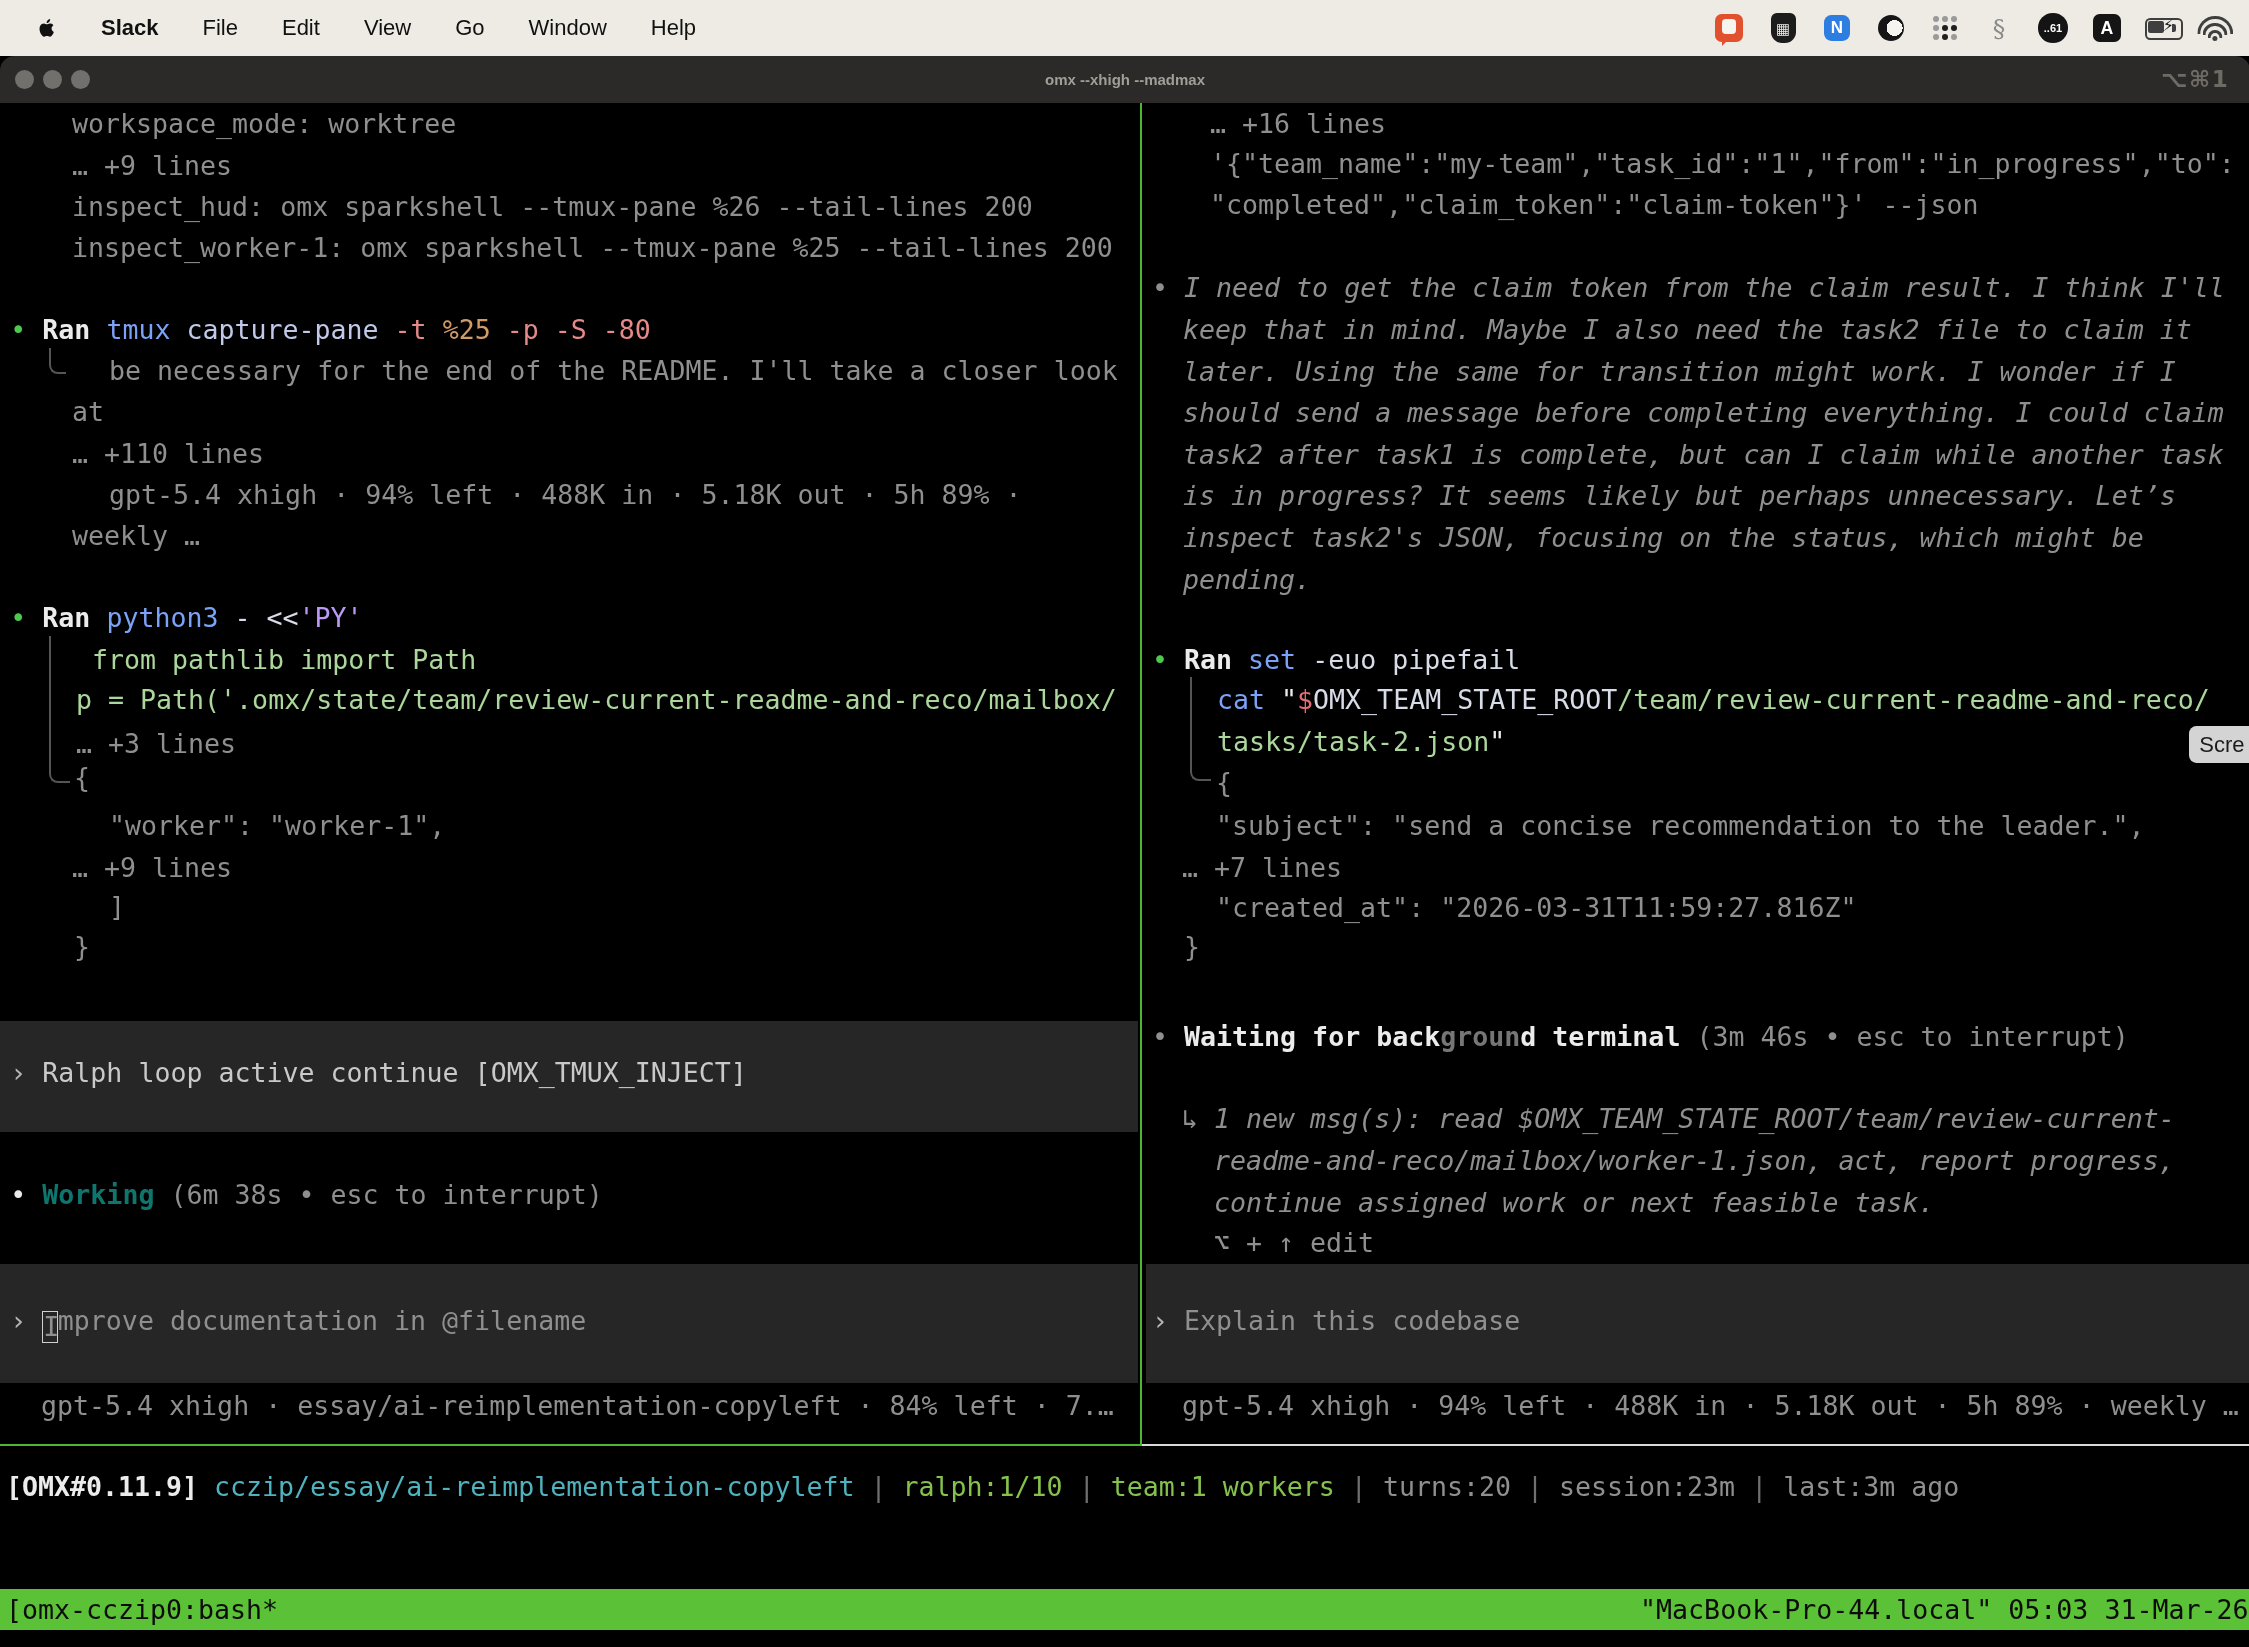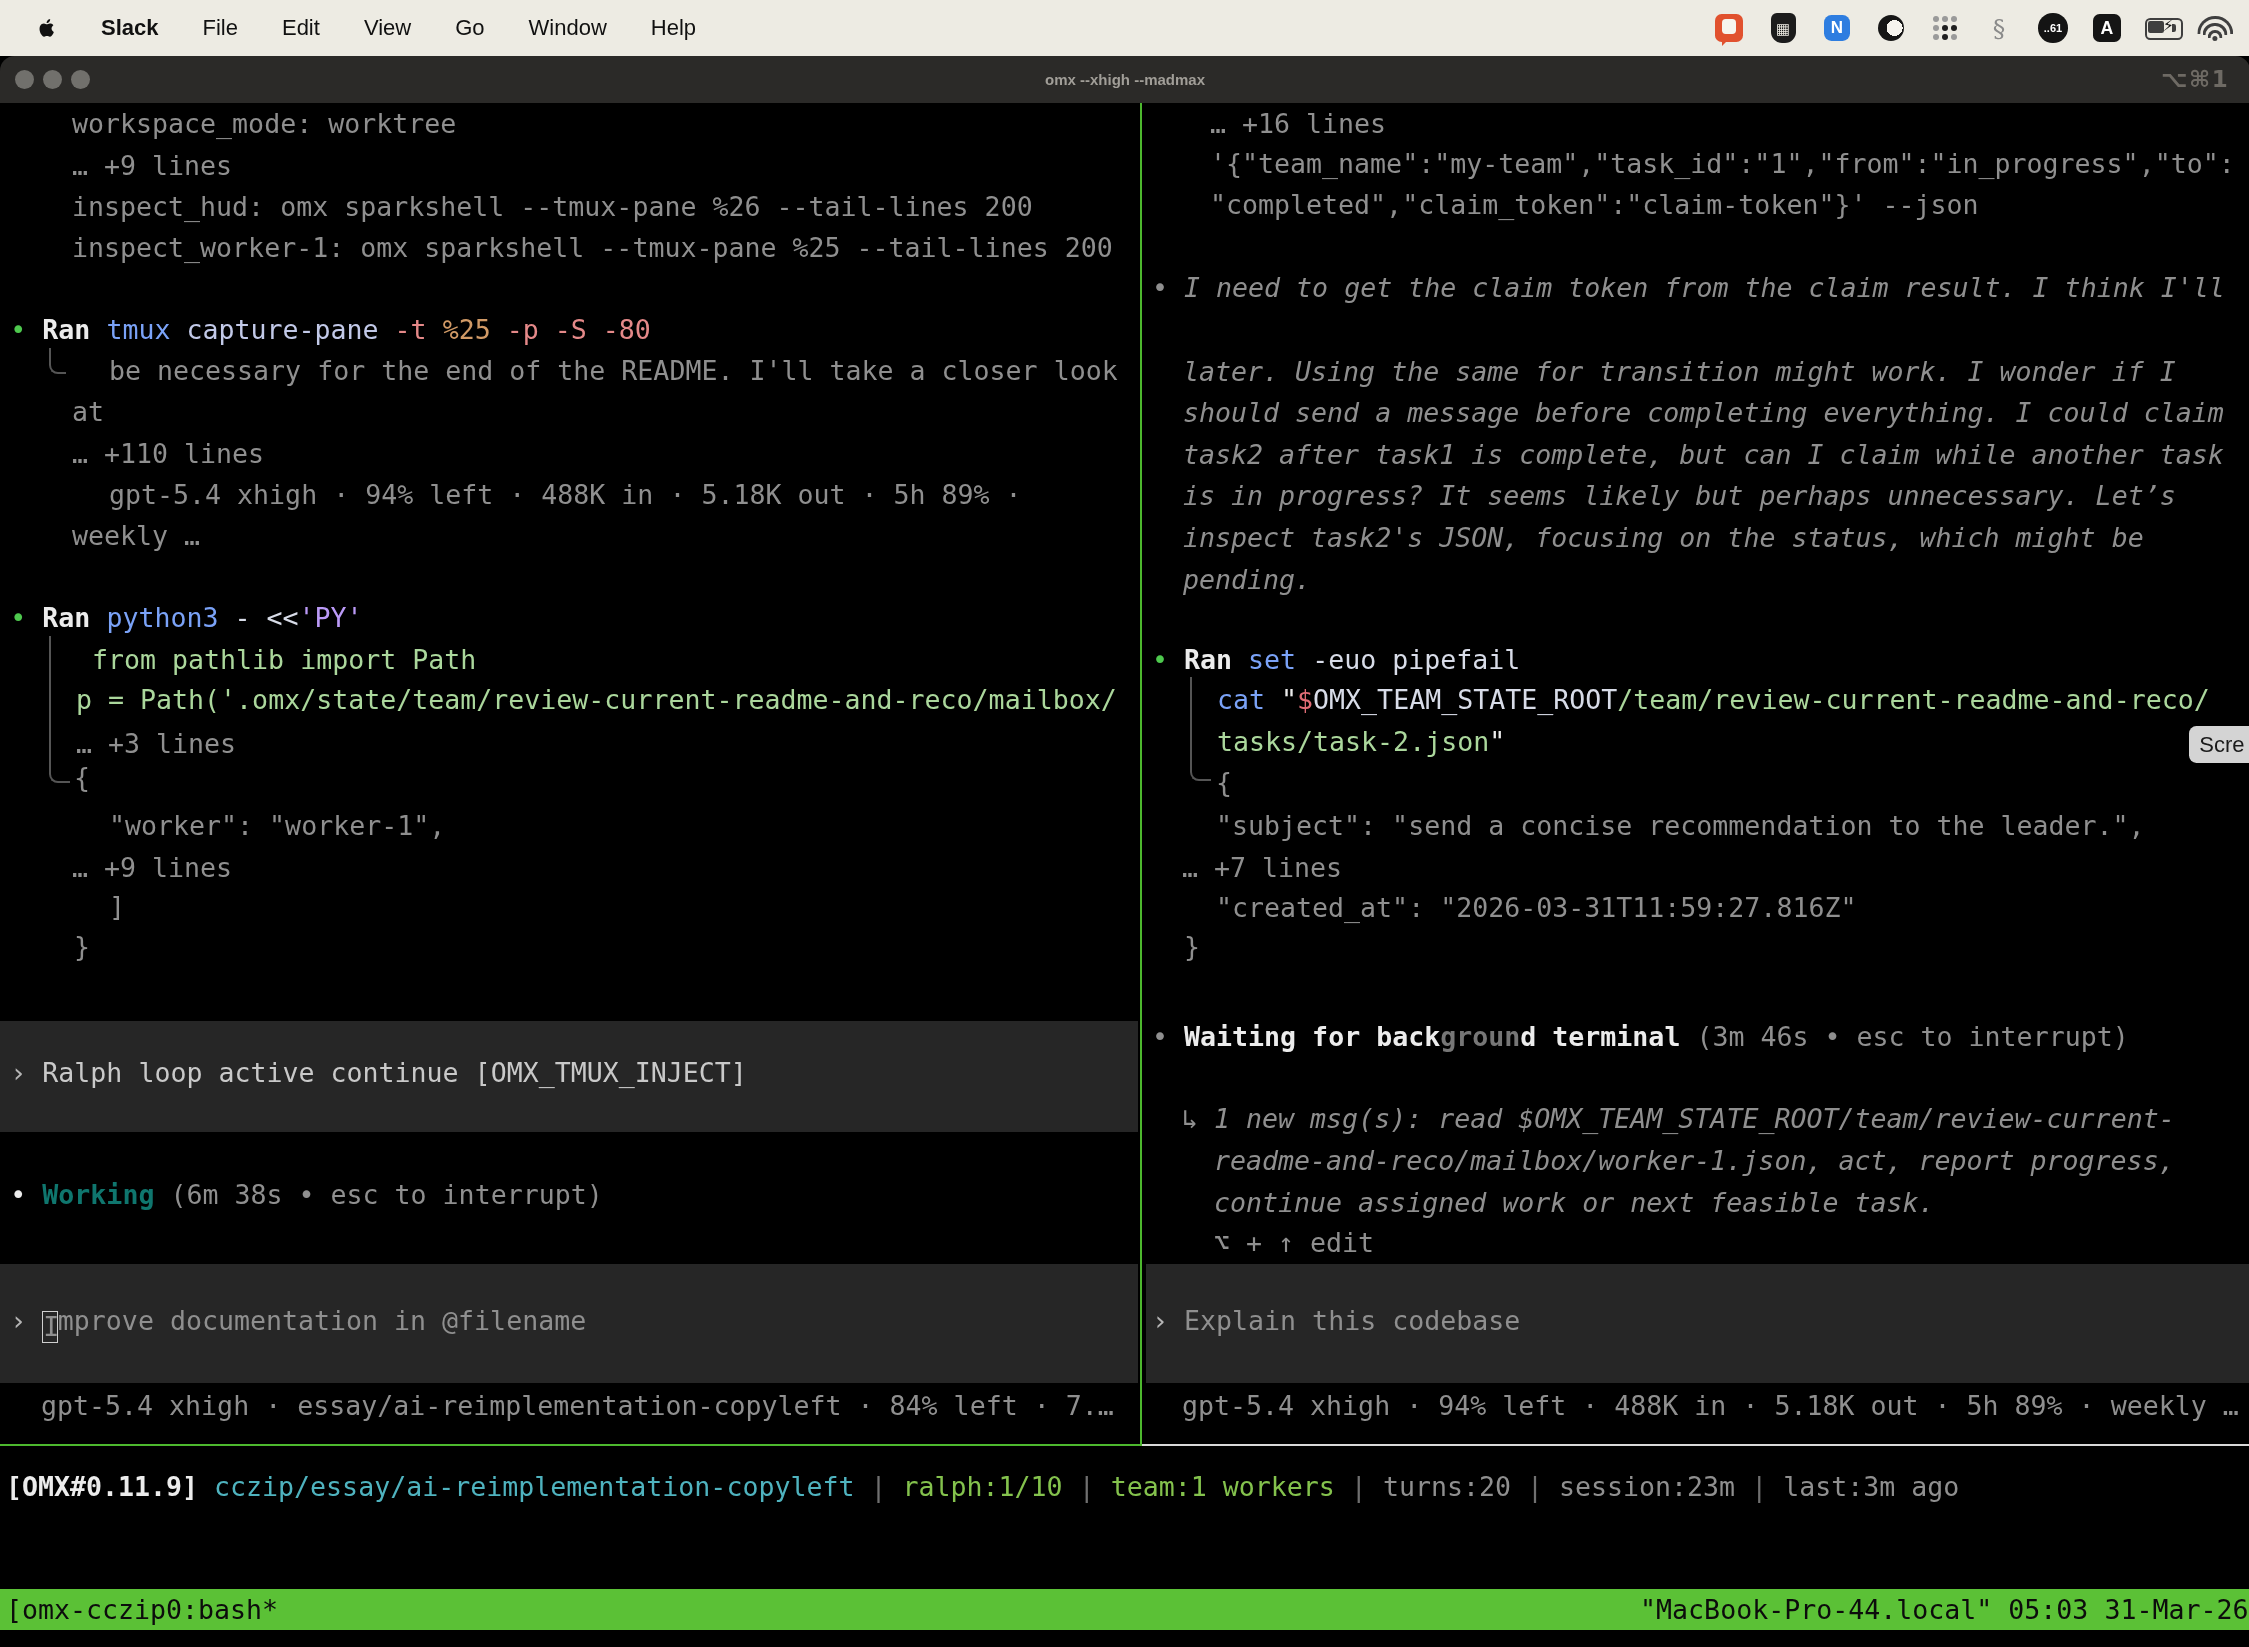--- a/index.html
+++ b/index.html
@@ -188,20 +188,21 @@
       <div class="tline" style="top: 1052px; left: 10.3px;"><span style="color: rgb(181, 181, 181);">› </span><span style="color: rgb(201, 201, 201);">Ralph loop active continue [OMX_TMUX_INJECT]</span></div>
       <div class="tline" style="top: 1174px; left: 10.3px;"><span style="color: rgb(236, 236, 236);">• </span><span style="color: #0f766e; font-weight: bold;">Working </span><span style="color: rgb(143, 143, 143);">(6m 38s • esc to interrupt)</span></div>
       <div class="tline" style="top: 1300px; left: 10.3px;"><span style="color: rgb(181, 181, 181);">› </span><span class="cursor" style="color: rgb(143, 143, 143);">I</span><span style="color: rgb(143, 143, 143);">mprove documentation in @filename</span></div>
       <div class="tline" style="top: 1385px; left: 41px;"><span style="color: rgb(143, 143, 143);">gpt-5.4 xhigh · essay/ai-reimplementation-copyleft · 84% left · 7.…</span></div>
       <div class="band" style="left: 1146px; top: 1264px; width: 1104px; height: 119px; background: rgb(38, 38, 38);"></div>
       <div class="corner" style="left: 1190px; top: 677px; width: 19px; height: 102px;"></div>
       <div class="tline" style="top: 103px; left: 1210px;"><span style="color: rgb(143, 143, 143);">… +16 lines</span></div>
       <div class="tline" style="top: 143px; left: 1210px;"><span style="color: rgb(143, 143, 143);">'{"team_name":"my-team","task_id":"1","from":"in_progress","to":</span></div>
       <div class="tline" style="top: 184px; left: 1210px;"><span style="color: rgb(143, 143, 143);">"completed","claim_token":"claim-token"}' --json</span></div>
       <div class="tline" style="top: 267px; left: 1152px;"><span style="color: rgb(143, 143, 143);">• </span><span style="color: rgb(143, 143, 143); font-style: italic;">I need to get the claim token from the claim result. I think I'll</span></div>
+      <div class="tline" style="top: 309px; left: 1183px;"><span style="color: rgb(143, 143, 143); font-style: italic;">keep that in mind. Maybe I also need the task2 file to claim it</span></div>
       <div class="tline" style="top: 392px; left: 1183px;"><span style="color: rgb(143, 143, 143); font-style: italic;">should send a message before completing everything. I could claim</span></div>
       <div class="tline" style="top: 351px; left: 1183px;"><span style="color: rgb(143, 143, 143); font-style: italic;">later. Using the same for transition might work. I wonder if I</span></div>
       <div class="tline" style="top: 434px; left: 1183px;"><span style="color: rgb(143, 143, 143); font-style: italic;">task2 after task1 is complete, but can I claim while another task</span></div>
       <div class="tline" style="top: 475px; left: 1183px;"><span style="color: rgb(143, 143, 143); font-style: italic;">is in progress? It seems likely but perhaps unnecessary. Let’s</span></div>
       <div class="tline" style="top: 517px; left: 1183px;"><span style="color: rgb(143, 143, 143); font-style: italic;">inspect task2's JSON, focusing on the status, which might be</span></div>
       <div class="tline" style="top: 559px; left: 1183px;"><span style="color: rgb(143, 143, 143); font-style: italic;">pending.</span></div>
       <div class="tline" style="top: 639px; left: 1152px;"><span style="color: rgb(78, 201, 78);">• </span><span style="color: rgb(236, 236, 236); font-weight: bold;">Ran </span><span style="color: rgb(122, 162, 247);">set </span><span style="color: rgb(216, 220, 232);">-euo pipefail</span></div>
       <div class="tline" style="top: 679px; left: 1217px;"><span style="color: rgb(122, 162, 247);">cat </span><span style="color: rgb(236, 236, 236);">"</span><span style="color: rgb(224, 108, 117);">$</span><span style="color: rgb(216, 220, 232);">OMX_TEAM_STATE_ROOT</span><span style="color: rgb(171, 215, 156);">/team/review-current-readme-and-reco/</span></div>
       <div class="tline" style="top: 721px; left: 1217px;"><span style="color: rgb(171, 215, 156);">tasks/task-2.json</span><span style="color: rgb(236, 236, 236);">"</span></div>
       <div class="tline" style="top: 762px; left: 1216px;"><span style="color: rgb(143, 143, 143);">{</span></div>

